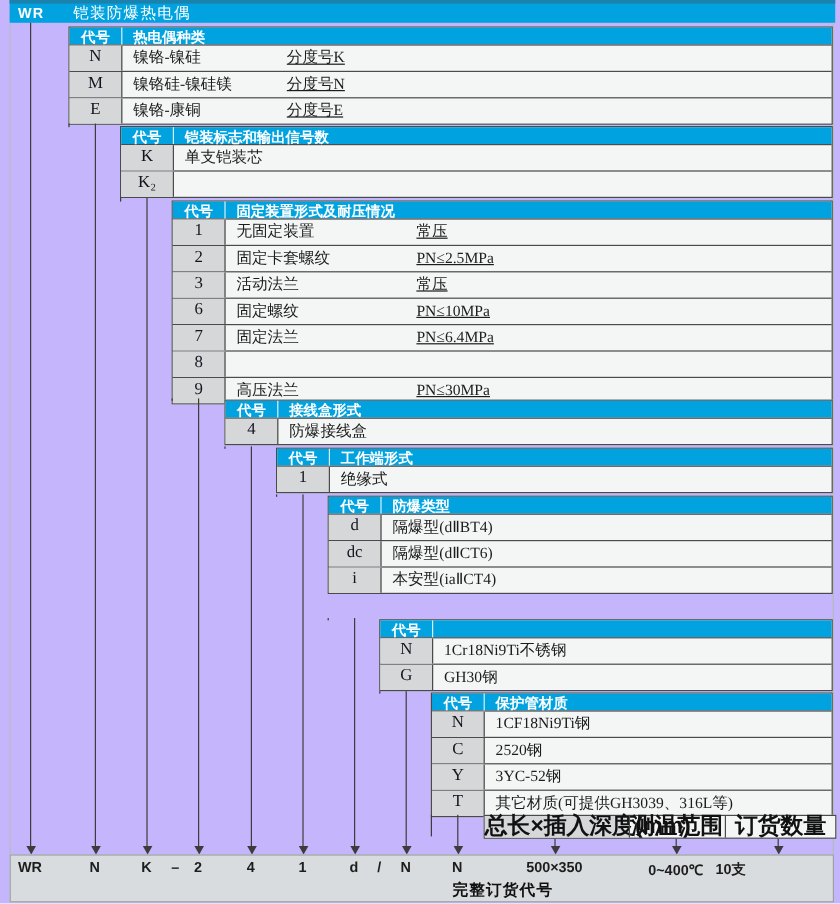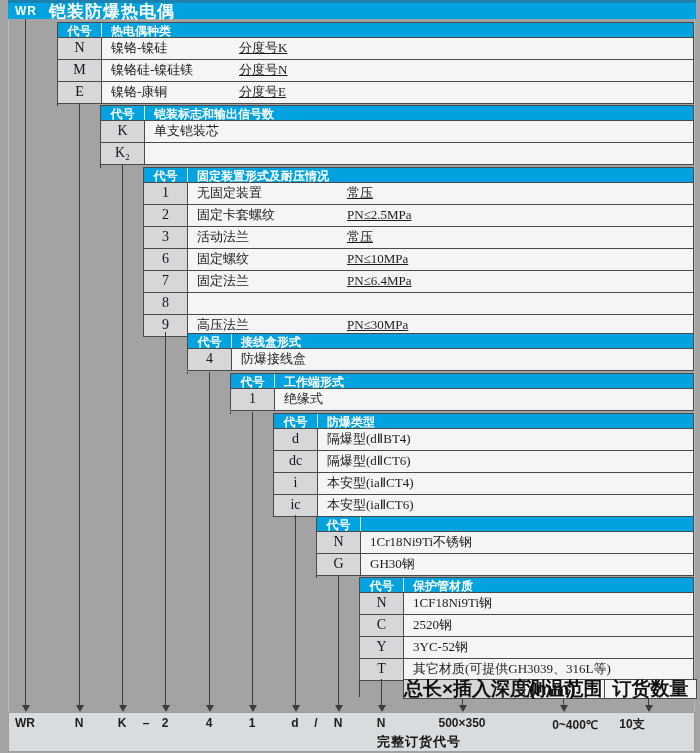--- a/index.html
+++ b/index.html
@@ -1,22 +1,22 @@
 <!DOCTYPE html>
 <html><head>
 <meta charset="utf-8">
 <style>
   html,body{margin:0;padding:0;background:#ffffff;}
-  .canvas{position:relative;width:700px;height:753px;background:#a3a3a3;overflow:hidden;
+  .canvas{position:relative;width:700px;height:753px;background:#c4b5fd;overflow:hidden;
           font-family:"Liberation Sans",sans-serif;}
   
   .topbar{position:absolute;left:8px;top:0;width:688px;height:19px;background:#00a3df;
           border-top:3px solid #1b82ad;box-sizing:border-box;color:#fff;display:flex;align-items:center;}
   .topbar .model{font-weight:700;font-size:12px;margin-left:7px;letter-spacing:1px;}
-  .topbar .tname{font-weight:700;font-size:17px;margin-left:12px;letter-spacing:1px;}
+  .topbar .tname{font-weight:400;font-size:13px;margin-left:24px;letter-spacing:1px;}
   
   .frameline{position:absolute;width:1px;background:#b7bbbd;}
   
   .sec{position:absolute;box-sizing:border-box;border:1px solid #4a4a4a;background:#f4f5f5;}
   .hrow{display:flex;height:14px;line-height:17px;background:#00a3df;color:#ffffff;}
   .hcode{width:44px;text-align:center;font-size:12px;font-weight:700;
          border-right:1px solid rgba(255,255,255,.85);box-sizing:border-box;flex:none;}
   .htitle{padding-left:9px;font-size:12px;font-weight:700;white-space:nowrap;}
   .drow{display:flex;height:21px;line-height:20px;border-top:1px solid #4a4a4a;}
   .dcode{width:44px;flex:none;text-align:center;background:#d6d7d9;border-right:1px solid #4a4a4a;
@@ -158,24 +158,20 @@
       <span class="ddesc"><span class="dname">隔爆型(dⅡBT4)</span></span>
     </div>
     <div class="drow">
       <span class="dcode">dc</span>
       <span class="ddesc"><span class="dname">隔爆型(dⅡCT6)</span></span>
     </div>
     <div class="drow">
       <span class="dcode">i</span>
       <span class="ddesc"><span class="dname">本安型(iaⅡCT4)</span></span>
     </div>
-    <div class="drow">
-      <span class="dcode">ic</span>
-      <span class="ddesc"><span class="dname">本安型(iaⅡCT6)</span></span>
-    </div>
   </div>
 
   <div class="sec sec-7" style="left:316px;top:516px;width:378px;">
     <div class="hrow">
       <span class="hcode">代号</span>
     </div>
     <div class="drow">
       <span class="dcode">N</span>
       <span class="ddesc"><span class="dname">1Cr18Ni9Ti不锈钢</span></span>
     </div>
@@ -255,17 +251,17 @@
   <span class="part" style="left:122px;">K</span>
   <span class="part" style="left:146px;">–</span>
   <span class="part" style="left:165px;">2</span>
   <span class="part" style="left:209px;">4</span>
   <span class="part" style="left:252px;">1</span>
   <span class="part" style="left:295px;">d</span>
   <span class="part" style="left:316px;">/</span>
   <span class="part" style="left:338px;">N</span>
   <span class="part" style="left:381px;">N</span>
   <span class="part" style="left:462px;">500×350</span>
-  <span class="part" style="left:575px;">0~400℃</span>
-  <span class="part" style="left:632px;">10支</span>
+  <span class="part" style="left:563px;">0~400℃</span>
+  <span class="part" style="left:609px;">10支</span>
   <span class="orderfooter">完整订货代号</span>
 
 </div>
 
 </body></html>

